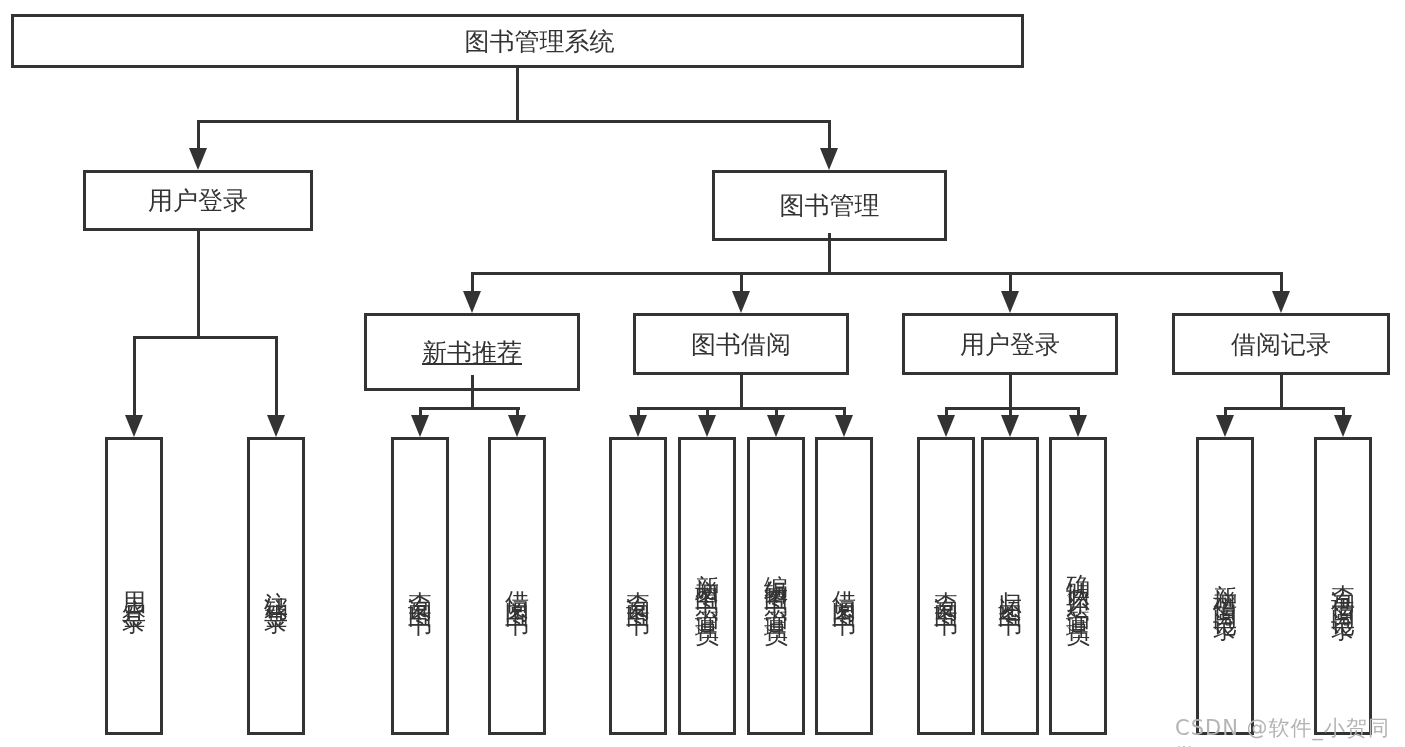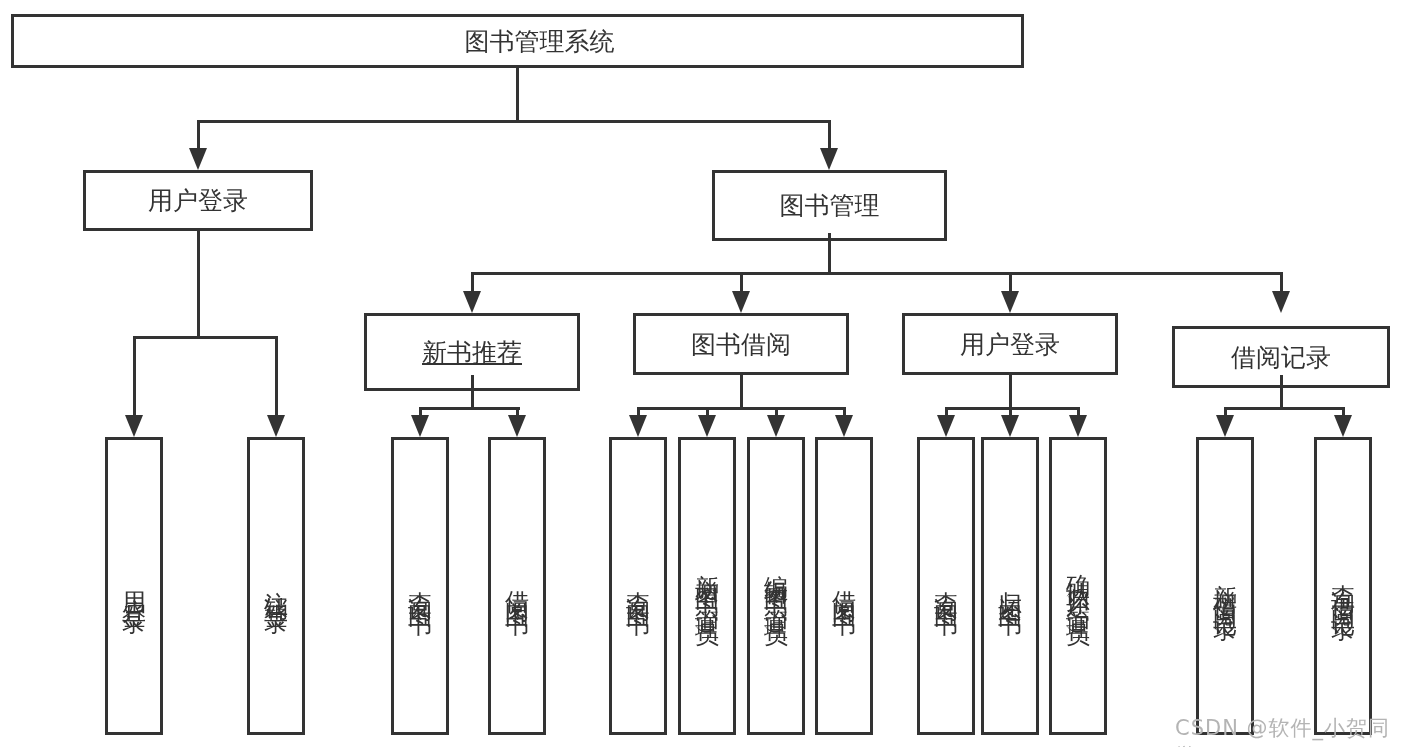--- a/index.html
+++ b/index.html
@@ -82,21 +82,21 @@
   <div class="vline" style="left:740px;top:272px;height:22px;"></div>
   <div class="arrow" style="left:732px;top:291px;"></div>
   <div class="vline" style="left:1009px;top:272px;height:22px;"></div>
   <div class="arrow" style="left:1001px;top:291px;"></div>
   <div class="vline" style="left:1280px;top:272px;height:22px;"></div>
   <div class="arrow" style="left:1272px;top:291px;"></div>
 
   <div class="node" style="left:364px;top:313px;width:216px;height:78px;text-decoration:underline;">新书推荐</div>
   <div class="node" style="left:633px;top:313px;width:216px;height:62px;">图书借阅</div>
   <div class="node" style="left:902px;top:313px;width:216px;height:62px;">用户登录</div>
-  <div class="node" style="left:1172px;top:326px;width:218px;height:62px;">借阅记录</div>
+  <div class="node" style="left:1172px;top:313px;width:218px;height:62px;">借阅记录</div>
 
   <div class="vline" style="left:471px;top:375px;height:32px;"></div>
   <div class="hline" style="left:419px;top:407px;width:101px;"></div>
   <div class="vline" style="left:419px;top:407px;height:12px;"></div>
   <div class="arrow" style="left:411px;top:415px;"></div>
   <div class="vline" style="left:516px;top:407px;height:12px;"></div>
   <div class="arrow" style="left:508px;top:415px;"></div>
 
   <div class="vline" style="left:740px;top:375px;height:32px;"></div>
   <div class="hline" style="left:637px;top:407px;width:209px;"></div>

